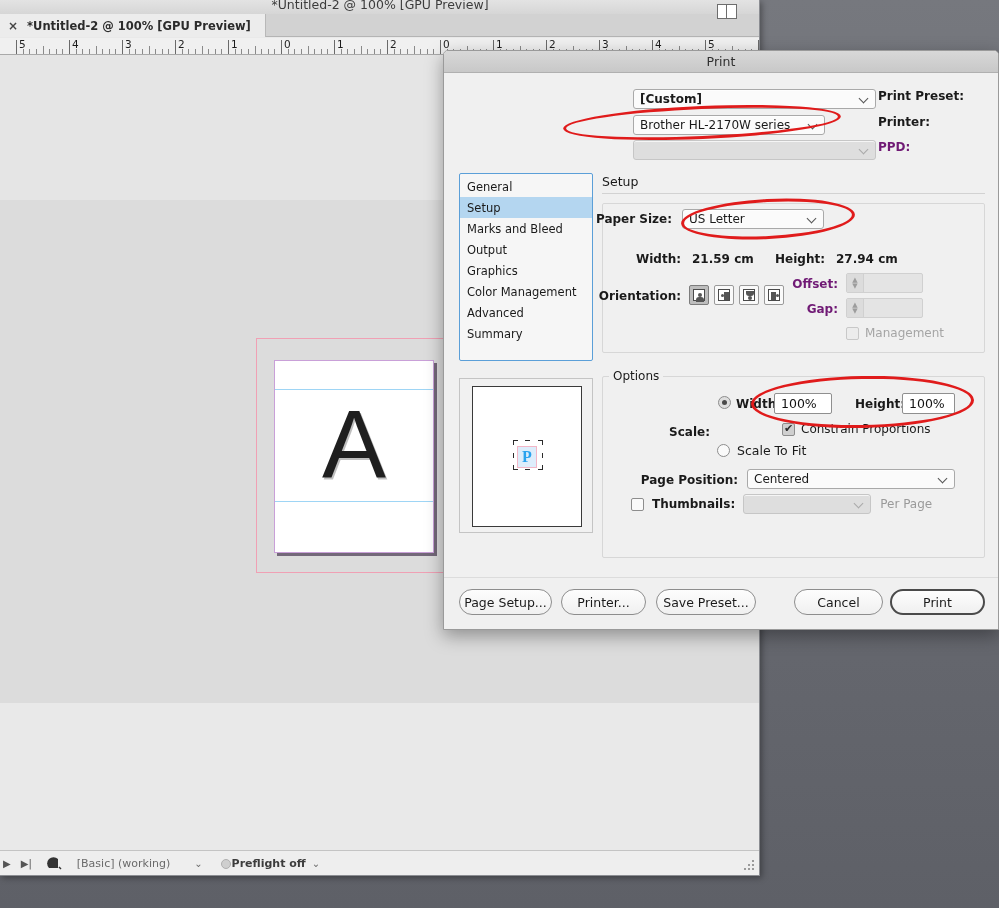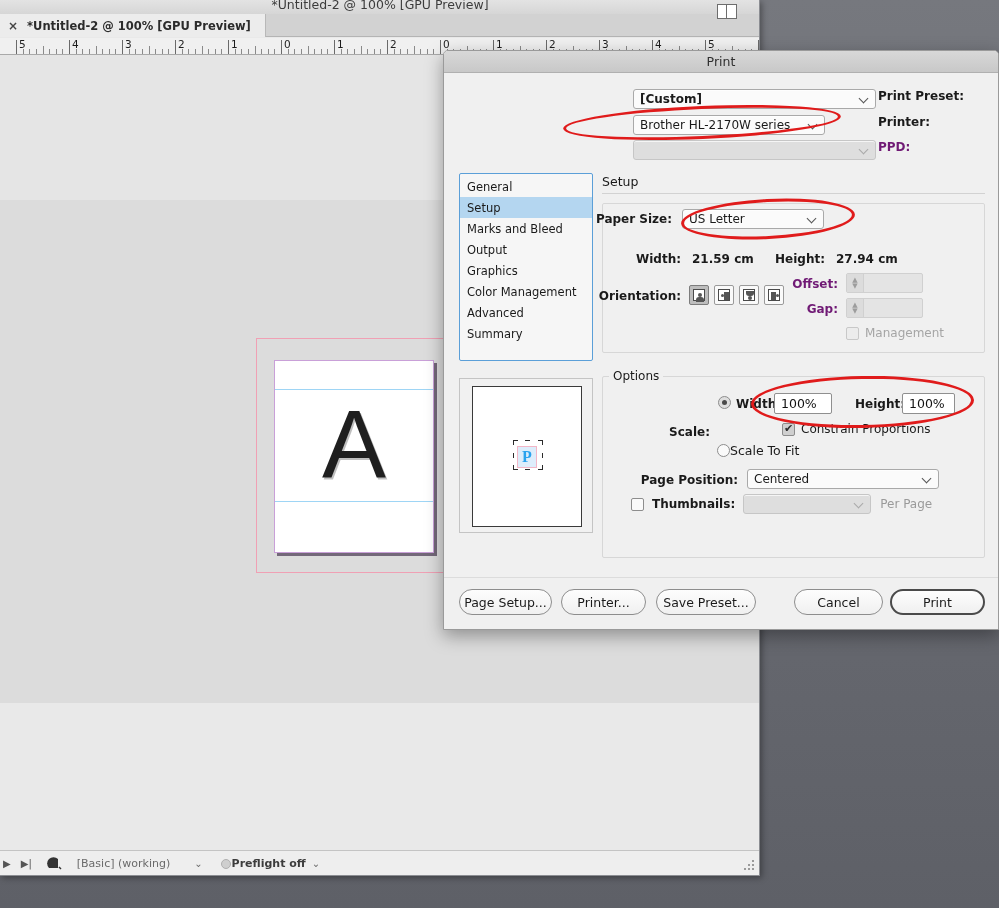--- a/index.html
+++ b/index.html
@@ -665,27 +665,27 @@
   <span class="dlg-label" style="position:absolute;left:411px;top:346px;">Height:</span>
   <div class="tfield" style="position:absolute;left:458px;top:342px;width:53px;">
     <span>100%</span>
   </div>
 
   <div style="position:absolute;left:338px;top:371px;display:flex;align-items:center;gap:6px;">
     <span class="cbox checked"></span>
     <span style="font-size:12px;color:#1a1a1a;">Constrain Proportions</span>
   </div>
 
-  <div style="position:absolute;left:273px;top:392px;display:flex;align-items:center;">
+  <div style="position:absolute;left:273px;top:392px;display:flex;align-items:center;gap:7px;">
     <span class="radio"></span>
     <span style="font-size:12.5px;color:#1a1a1a;">Scale To Fit</span>
   </div>
 
   <span class="dlg-label" style="position:absolute;left:300px;top:422px;transform:translateX(-100%);">Page Position:</span>
-  <div class="combo" style="position:absolute;left:303px;top:418px;width:192px;">
+  <div class="combo" style="position:absolute;left:303px;top:418px;width:208px;">
     <span class="cv">Centered</span>
     <span class="caret"></span>
   </div>
 
   <div style="position:absolute;left:175px;top:443px;display:flex;align-items:center;padding-left:12px;">
     <span class="cbox"></span>
     <span style="font-size:12px;font-weight:bold;color:#1a1a1a;margin-left:8px;">Thumbnails:</span>
     <div class="combo disabled" style="margin-left:8px;width:128px;">
       <span class="cv"></span>
       <span class="caret"></span>

